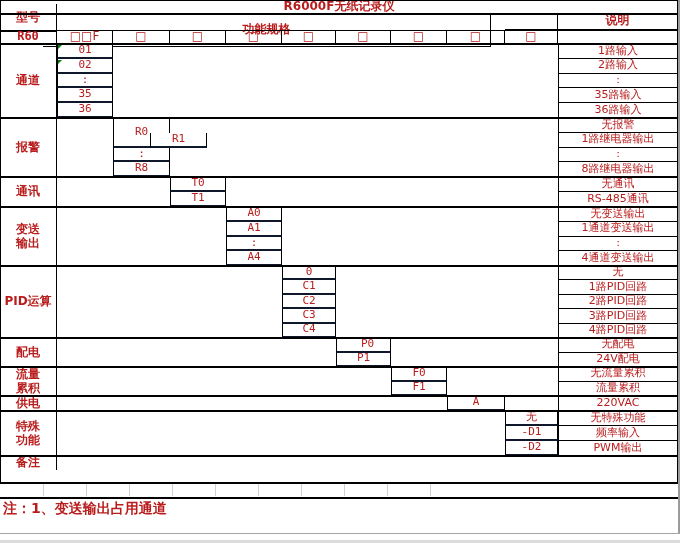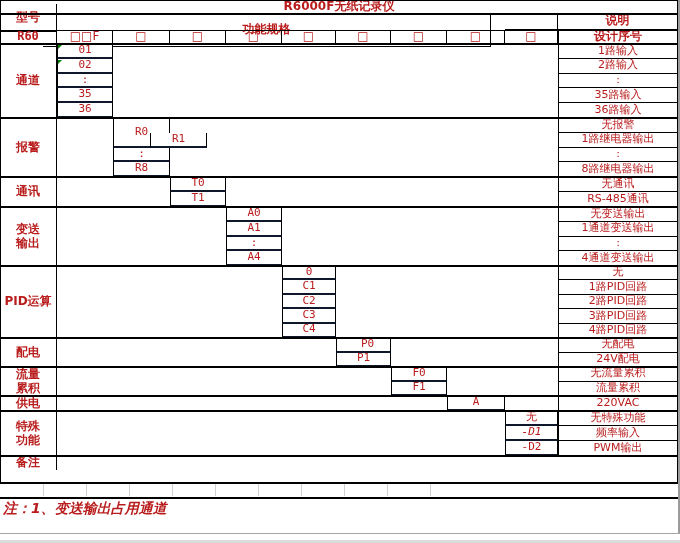--- a/index.html
+++ b/index.html
@@ -44,21 +44,20 @@
       <div class="c sq" style="left: 57px; top: 30px; width: 56px; height: 14px;">□□F</div>
       <div class="c sq" style="left: 113px; top: 30px; width: 57px; height: 14px;">□</div>
       <div class="c sq" style="left: 170px; top: 30px; width: 56px; height: 14px;">□</div>
       <div class="c sq" style="left: 226px; top: 30px; width: 56px; height: 14px;">□</div>
       <div class="c sq" style="left: 282px; top: 30px; width: 54px; height: 14px;">□</div>
       <div class="c sq" style="left: 336px; top: 30px; width: 55px; height: 14px;">□</div>
       <div class="c sq" style="left: 391px; top: 30px; width: 56px; height: 14px;">□</div>
       <div class="c sq" style="left: 447px; top: 30px; width: 58px; height: 14px;">□</div>
       <div class="c sq" style="left: 505px; top: 30px; width: 53px; height: 14px;">□</div>
     </div>
-  <div class="c bold" style="left:558px;top:30px;width:120px;height:14px;border-left:1px solid #000;border-right:1px solid #000;">设计序号</div>
 
   <div id="sections">
       <div class="c lbl" style="left: 0px; top: 44px; width: 57px; height: 74px;">通道</div>
       <div class="c code mono" style="left: 57px; top: 44px; width: 56px; height: 14.8px;">01</div>
       <div class="c desc" style="left: 558px; top: 44px; width: 120px; height: 14.8px;">1路输入</div>
       <div class="tri" style="left: 58px; top: 45px;"></div>
       <div class="c code mono" style="left: 57px; top: 58.8px; width: 56px; height: 14.8px;">02</div>
       <div class="c desc" style="left: 558px; top: 58.8px; width: 120px; height: 14.8px;">2路输入</div>
       <div class="tri" style="left: 58px; top: 59.8px;"></div>
       <div class="c code mono" style="left: 57px; top: 73.6px; width: 56px; height: 14.8px;">:</div>
@@ -113,42 +112,42 @@
       <div class="c desc" style="left: 558px; top: 367px; width: 120px; height: 14.5px;">无流量累积</div>
       <div class="c code mono" style="left: 391px; top: 381.5px; width: 56px; height: 14.5px;">F1</div>
       <div class="c desc" style="left: 558px; top: 381.5px; width: 120px; height: 14.5px;">流量累积</div>
       <div class="c lbl" style="left: 0px; top: 396px; width: 57px; height: 15px;">供电</div>
       <div class="c code mono" style="left: 447px; top: 396px; width: 58px; height: 15px;">A</div>
       <div class="c desc" style="left: 558px; top: 396px; width: 120px; height: 15px;">220VAC</div>
       <div class="c lbl" style="left: 0px; top: 411px; width: 57px; height: 45px;">特殊
 功能</div>
       <div class="c code mono" style="left: 505px; top: 411px; width: 53px; height: 15px;">无</div>
       <div class="c desc" style="left: 558px; top: 411px; width: 120px; height: 15px;">无特殊功能</div>
-      <div class="c code mono" style="left: 505px; top: 426px; width: 53px; height: 15px; font-style: italic;">-D1</div>
+      <div class="c code mono" style="left: 505px; top: 426px; width: 53px; height: 15px;">-D1</div>
       <div class="c desc" style="left: 558px; top: 426px; width: 120px; height: 15px;">频率输入</div>
       <div class="c code mono" style="left: 505px; top: 441px; width: 53px; height: 15px;">-D2</div>
       <div class="c desc" style="left: 558px; top: 441px; width: 120px; height: 15px;">PWM输出</div>
     </div>
 
   <div class="c lbl" style="left:0;top:456px;width:57px;height:14px;text-align:center;">备注</div>
 
   <div id="gridrow">
       <div class="gl" style="left: 43px; top: 484px; height: 12px;"></div>
       <div class="gl" style="left: 86px; top: 484px; height: 12px;"></div>
       <div class="gl" style="left: 129px; top: 484px; height: 12px;"></div>
       <div class="gl" style="left: 172px; top: 484px; height: 12px;"></div>
       <div class="gl" style="left: 215px; top: 484px; height: 12px;"></div>
       <div class="gl" style="left: 258px; top: 484px; height: 12px;"></div>
       <div class="gl" style="left: 301px; top: 484px; height: 12px;"></div>
       <div class="gl" style="left: 344px; top: 484px; height: 12px;"></div>
       <div class="gl" style="left: 387px; top: 484px; height: 12px;"></div>
       <div class="gl" style="left: 430px; top: 484px; height: 12px;"></div>
     </div>
 
-  <div class="c footnote" style="left:3px;top:498px;width:400px;height:20px;font-style:italic;">注：1、变送输出占用通道</div>
+  <div class="c footnote" style="left:3px;top:498px;width:400px;height:20px;">注：1、变送输出占用通道</div>
 
   <div id="lines">
       <div class="hl" style="left: 0px; top: 43px; width: 678px; height: 2px;"></div>
       <div class="hl" style="left: 0px; top: 117px; width: 678px; height: 2px;"></div>
       <div class="hl" style="left: 0px; top: 176px; width: 678px; height: 2px;"></div>
       <div class="hl" style="left: 0px; top: 206px; width: 678px; height: 2px;"></div>
       <div class="hl" style="left: 0px; top: 265px; width: 678px; height: 2px;"></div>
       <div class="hl" style="left: 0px; top: 337px; width: 678px; height: 2px;"></div>
       <div class="hl" style="left: 0px; top: 366px; width: 678px; height: 2px;"></div>
       <div class="hl" style="left: 0px; top: 395px; width: 678px; height: 2px;"></div>

